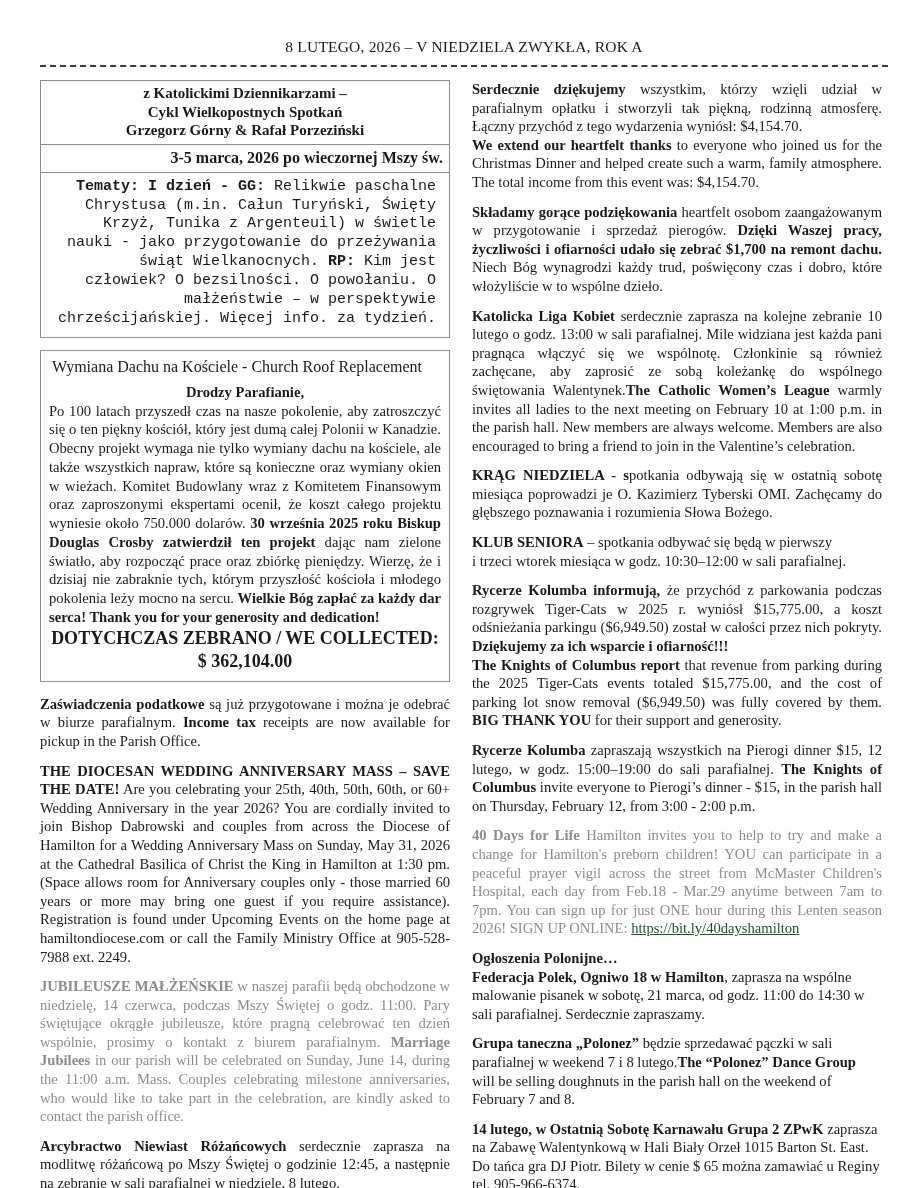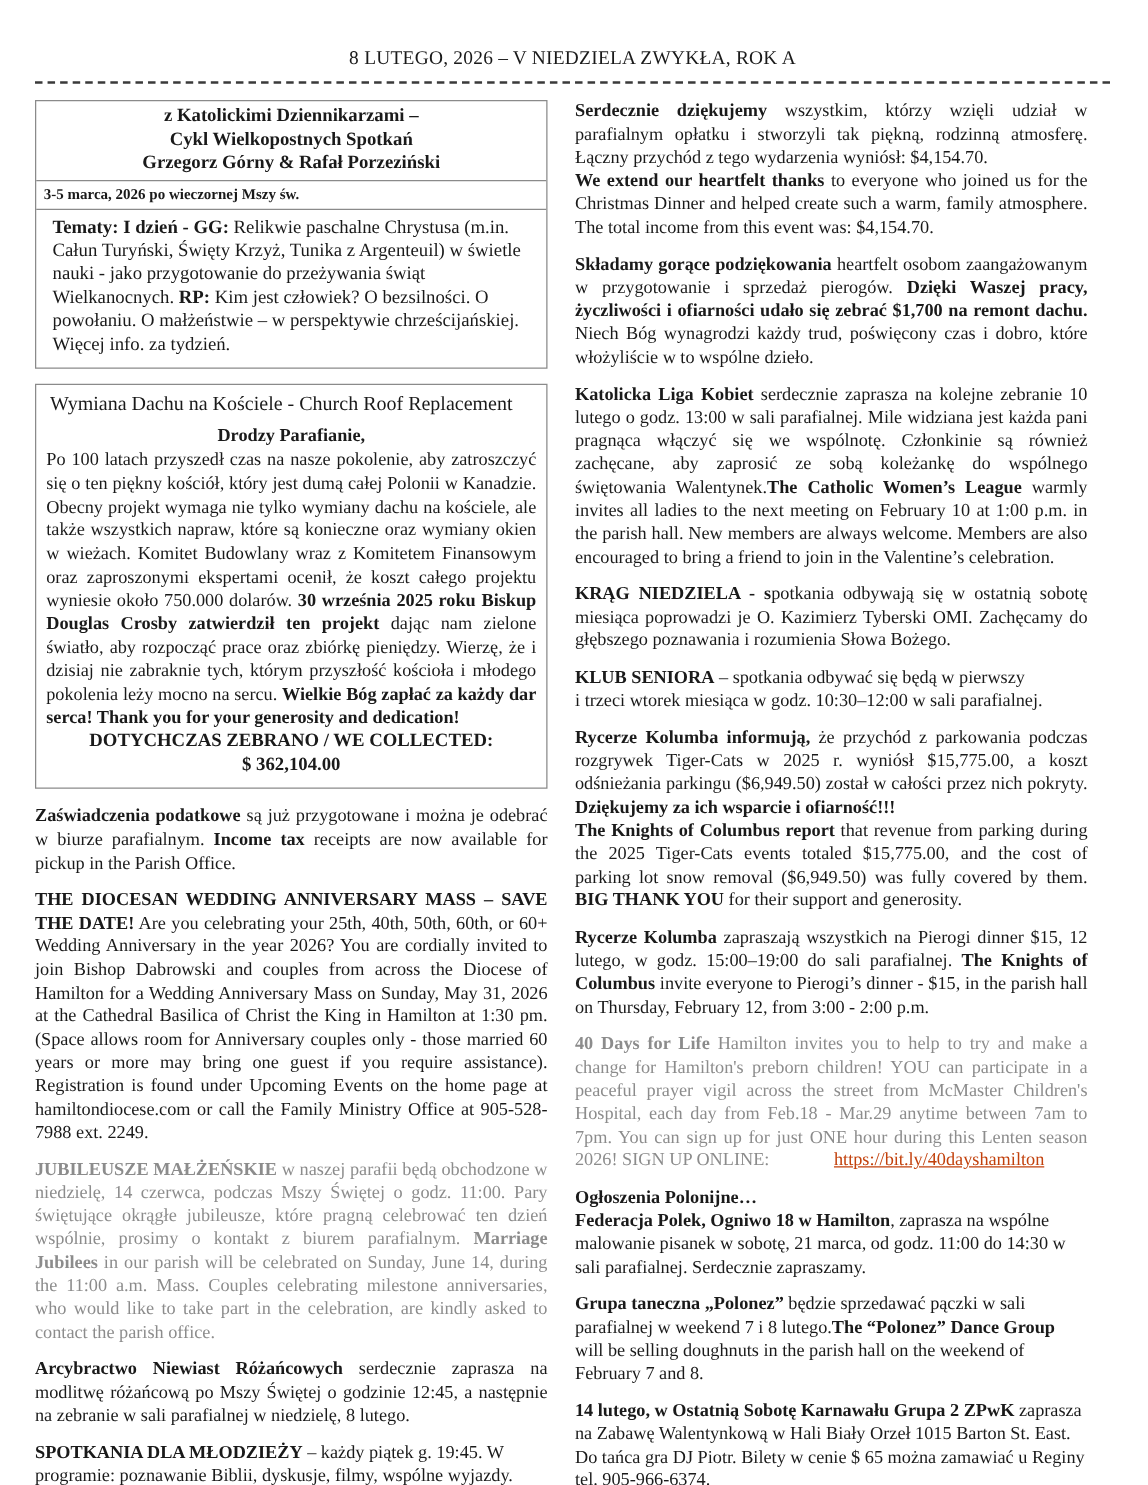--- a/index.html
+++ b/index.html
@@ -12,21 +12,21 @@
     height: 1188px;
     font-family: "Liberation Serif", "DejaVu Serif", serif;
     color: #1a1a1a;
     position: relative;
     overflow: hidden;
   }
   .page {
     width: 918px;
     height: 964px;
     box-sizing: border-box;
-    padding: 38px 30px 10px 28px;
+    padding: 38px 30px 10px 40px;
   }
   
   .masthead {
     text-align: center;
     font-size: 15.5px;
     letter-spacing: 0.2px;
     margin: 0 0 9px 0;
   }
   .rule {
     border: 0;
@@ -56,30 +56,31 @@
     padding: 3px 6px 4px 6px;
   }
   .box-row:last-child { border-bottom: 0; }
   .box-title {
     text-align: center;
     font-weight: bold;
     font-size: 15px;
     line-height: 1.24;
   }
   .box-sub {
-    text-align: left;
+    text-align: right;
     font-weight: bold;
-    font-size: 12px;
+    font-size: 16px;
     line-height: 1.24;
   }
   .box-body {
-    text-align: left;
+    text-align: right;
     font-size: 15px;
     line-height: 1.26;
     padding: 2px 7px 4px 7px;
+    font-family: Liberation Mono, monospace;
   }
   .roofbox {
     border: 1px solid #8a8a8a;
     box-sizing: border-box;
     padding: 6px 8px 8px 8px;
     margin-bottom: 13px;
   }
   .roof-head {
     font-weight: normal;
     font-size: 16px;
@@ -94,38 +95,37 @@
   }
   .roof-text {
     font-size: 14.6px;
     line-height: 1.285;
     text-align: justify;
     text-justify: inter-word;
   }
   .roof-center {
     text-align: center;
     font-weight: bold;
-    font-size: 15px;
+    font-size: 18px;
     line-height: 1.28;
   }
   
   p.para {
     font-size: 14.6px;
     line-height: 1.275;
     margin: 0 0 11px 0;
     text-align: justify;
     text-justify: inter-word;
   }
   p.para.left { text-align: left; }
   p.para.gray { color: #8c8c8c; }
   b, strong { font-weight: bold; }
   .link {
-    color: #c2410c;
+    color: #14532d;
     text-decoration: underline;
-    margin-left: 48px;
   }
 </style>
 </head>
 <body>
 
 <div class="page">
 
   <div class="masthead">8 LUTEGO,  2026 – V NIEDZIELA ZWYKŁA,  ROK A</div>
   <hr class="rule">
 

